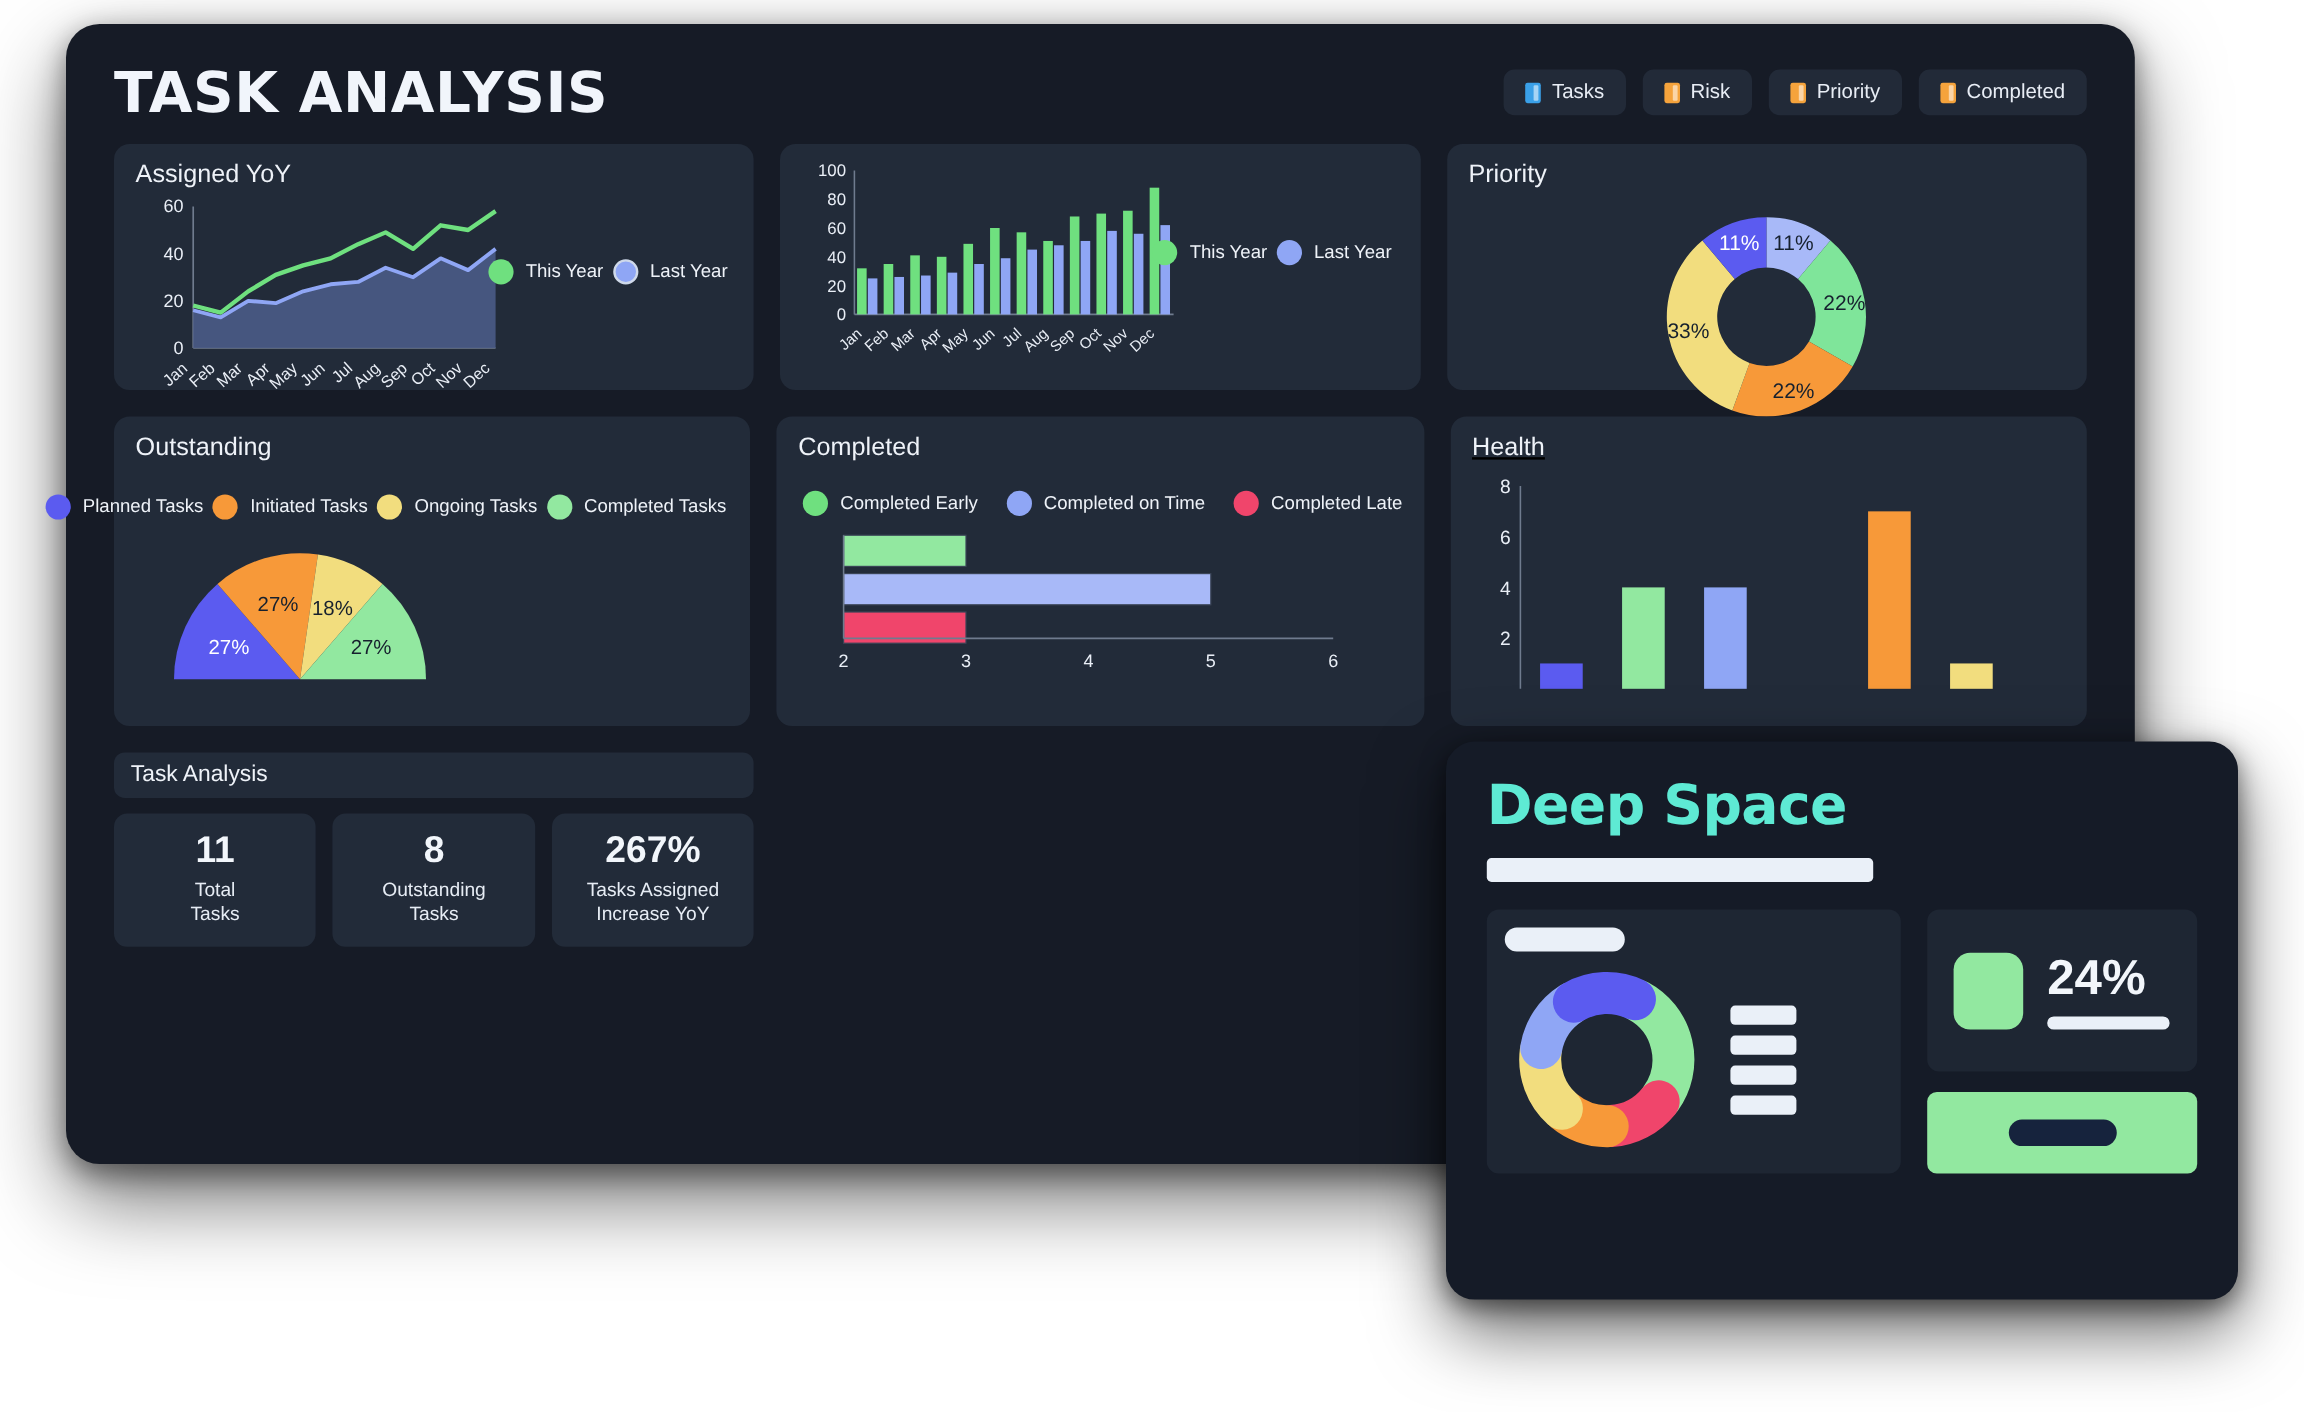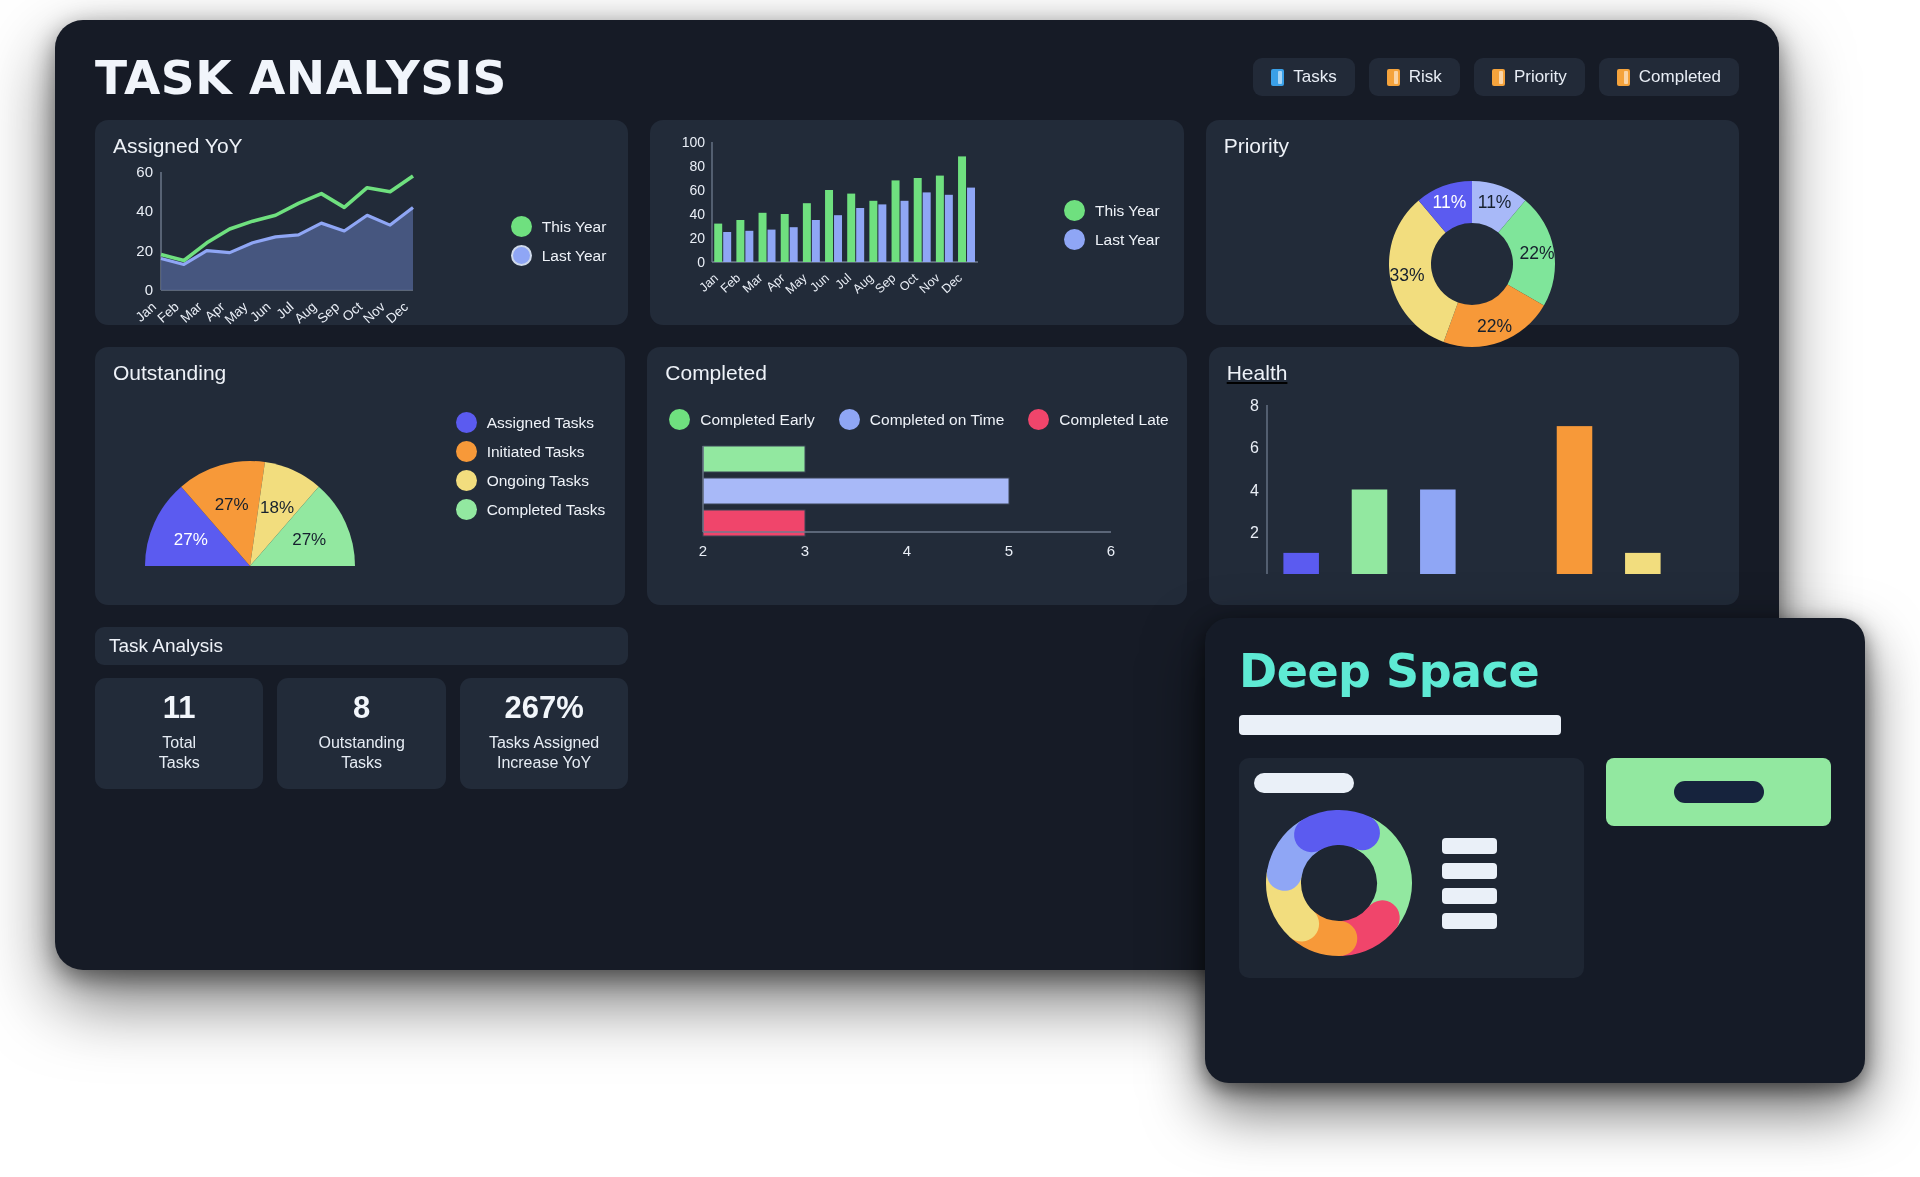--- a/index.html
+++ b/index.html
@@ -29,21 +29,21 @@
   .tab-ico{ width:13px; height:17px; border-radius:2px; display:block; position:relative; }
   .tab-ico::after{ content:""; position:absolute; right:2px; top:2px; bottom:2px; width:4px;
                    background:rgba(255,255,255,.55); border-radius:1px; }
 
   
   #grid{ display:grid; grid-template-columns:1fr 1fr 1fr; gap:22px; margin-top:8px; }
   .panel{ background:#222b39; border-radius:13px; padding:14px 18px; position:relative; }
   .panel-title{ font-size:21px; color:#eef2f8; margin-bottom:4px; }
   .panel-r1{ height:205px; }
   .panel-r2{ height:258px; }
-  .legend-col{ display:flex; flex-direction:column; gap:8px; }
+  .legend-col{ display:flex; flex-direction:row; gap:8px; }
   .legend-row{ display:flex; align-items:center; gap:10px; }
   .legend-dot{ width:21px; height:21px; border-radius:50%; flex:none; }
   .legend-dot.ring{ border:2px solid #cfd9ea; }
   .legend-txt{ font-size:15.5px; color:#eef2f8; white-space:nowrap; }
 
   
   #bottom{ display:grid; grid-template-columns:1fr 1fr 1fr; gap:22px; margin-top:22px; }
   .bar-head{ background:#222b39; border-radius:9px; padding:8px 14px; font-size:19px; color:#eef2f8; }
   .kpis{ display:flex; gap:14px; margin-top:13px; }
   .kpi{ flex:1; background:#222b39; border-radius:11px; padding:14px 6px 16px;
@@ -244,21 +244,21 @@
               <text x="114.65921054962293" y="106.53700741769623" text-anchor="middle" fill="#16202e" font-size="17" font-family="&quot;Liberation Sans&quot;, sans-serif">27%</text>
               <path d="M 133 163 L 147.9430580186949 59.068748602502055 A 105 105 0 0 1 201.76037706425495 83.6462946928029 Z" fill="#f2dd7e"></path>
               <text x="160.0435173464228" y="109.78295710242085" text-anchor="middle" fill="#16202e" font-size="17" font-family="&quot;Liberation Sans&quot;, sans-serif">18%</text>
               <path d="M 133 163 L 201.76037706425495 83.6462946928029 A 105 105 0 0 1 238 162.99999999999997 Z" fill="#92e8a0"></path>
               <text x="192.21704289757915" y="141.9564826535772" text-anchor="middle" fill="#16202e" font-size="17" font-family="&quot;Liberation Sans&quot;, sans-serif">27%</text>
             </g>
         </svg>
         <div style="position:absolute; right:20px; top:65px;" class="legend-col">
           <div class="legend-row">
             <span class="legend-dot" style="background:#5b5bf0"></span>
-            <span class="legend-txt">Assigned Tasks</span>
+            <span class="legend-txt">Planned Tasks</span>
           </div>
           <div class="legend-row">
             <span class="legend-dot" style="background:#f79939"></span>
             <span class="legend-txt">Initiated Tasks</span>
           </div>
           <div class="legend-row">
             <span class="legend-dot" style="background:#f2dd7e"></span>
             <span class="legend-txt">Ongoing Tasks</span>
           </div>
           <div class="legend-row">
@@ -383,18 +383,25 @@
         </svg>
         <div class="ds-bars">
           <div class="ds-bar"></div>
           <div class="ds-bar"></div>
           <div class="ds-bar"></div>
           <div class="ds-bar"></div>
         </div>
       </div>
     </div>
     <div class="ds-right">
+      <div class="ds-stat">
+        <div class="ds-sq"></div>
+        <div>
+          <div class="ds-pct">24%</div>
+          <div class="ds-line"></div>
+        </div>
+      </div>
       <div class="ds-cta">
         <div class="ds-cta-pill"></div>
       </div>
     </div>
   </div>
 </div>
 
 </body></html>

